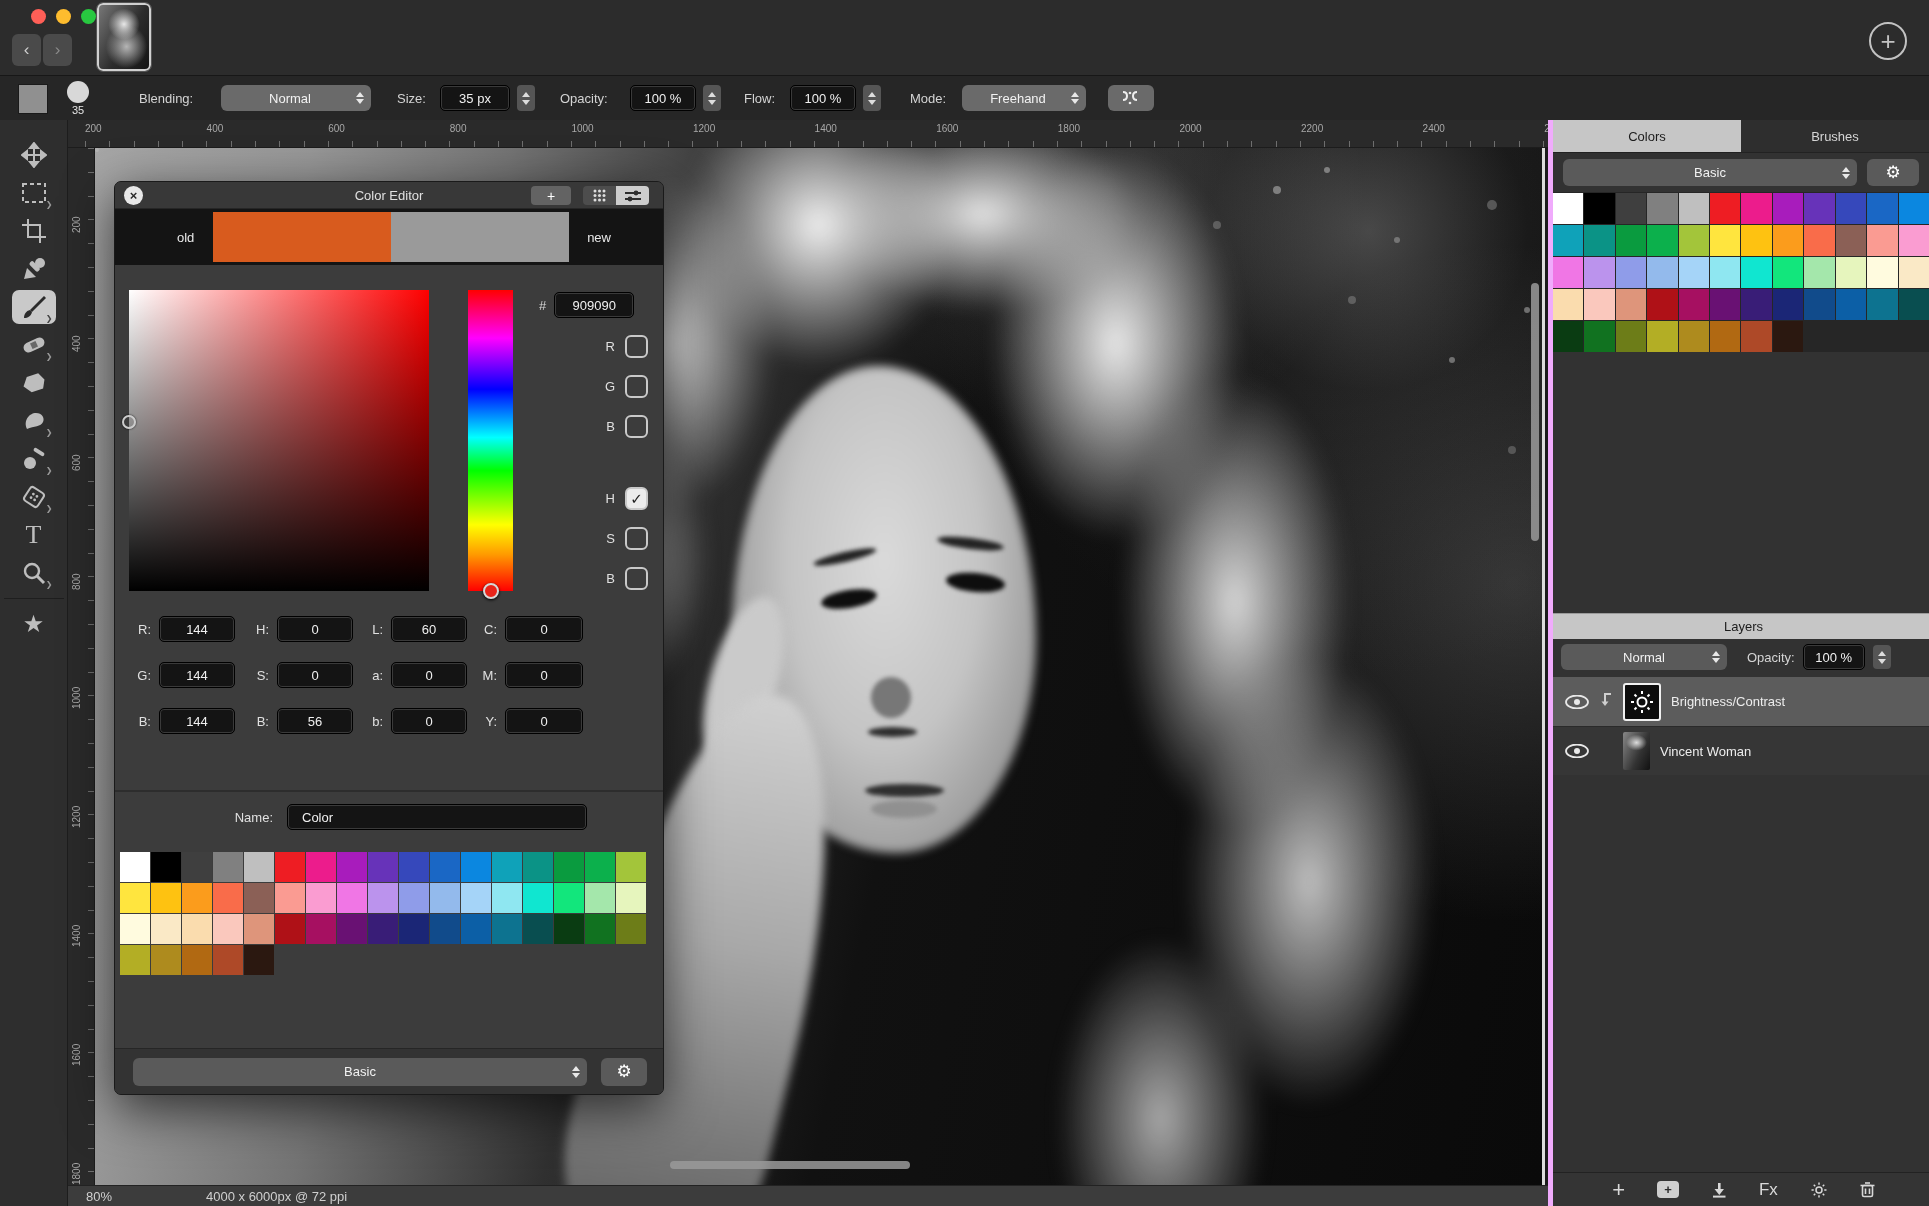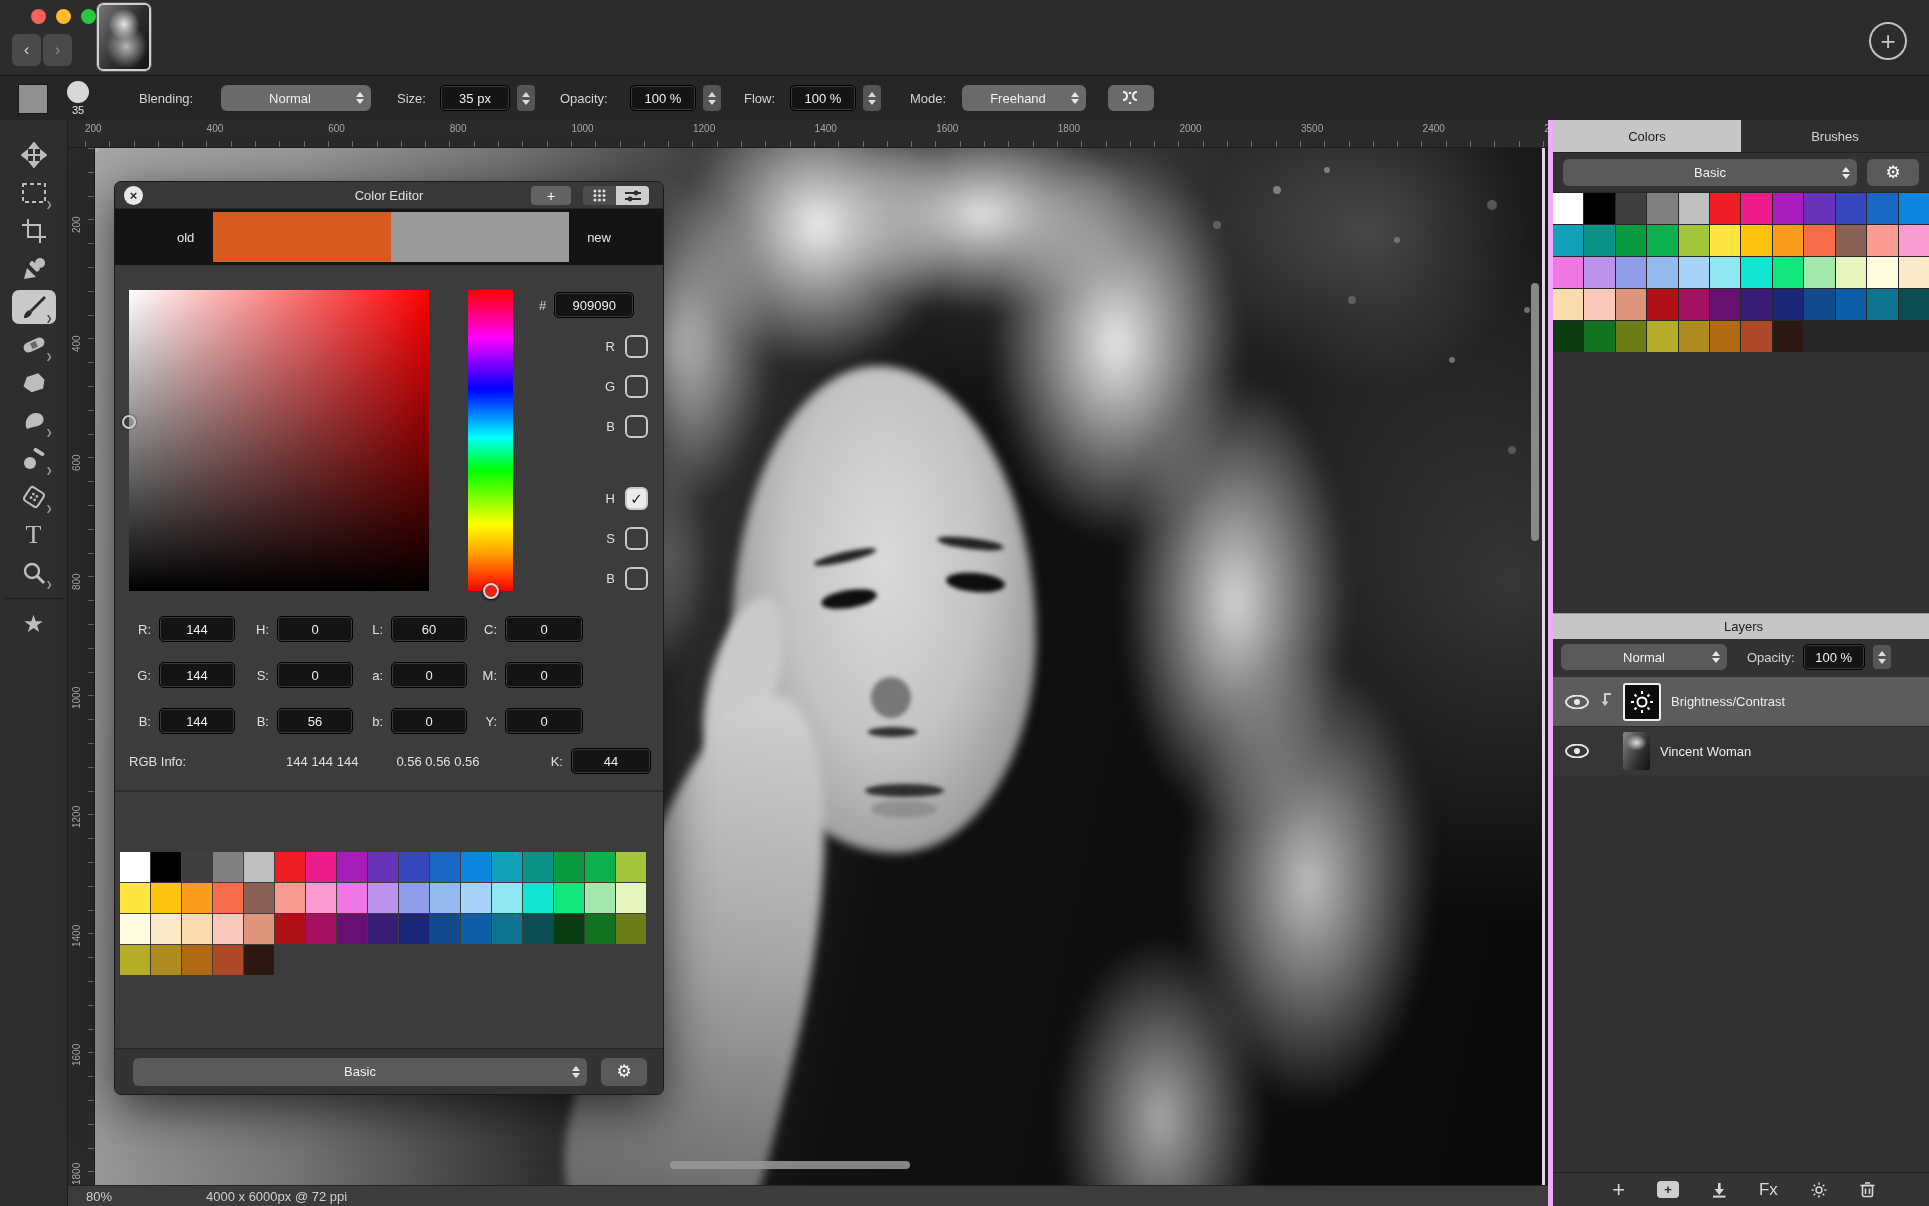--- a/index.html
+++ b/index.html
@@ -368,21 +368,21 @@
       <span class="rl" style="left: 17px;">200</span>
       <span class="rl" style="left: 138.6px;">400</span>
       <span class="rl" style="left: 260.2px;">600</span>
       <span class="rl" style="left: 381.8px;">800</span>
       <span class="rl" style="left: 503.4px;">1000</span>
       <span class="rl" style="left: 625px;">1200</span>
       <span class="rl" style="left: 746.6px;">1400</span>
       <span class="rl" style="left: 868.2px;">1600</span>
       <span class="rl" style="left: 989.8px;">1800</span>
       <span class="rl" style="left: 1111.4px;">2000</span>
-      <span class="rl" style="left: 1233px;">3500</span>
+      <span class="rl" style="left: 1233px;">2200</span>
       <span class="rl" style="left: 1354.6px;">2400</span>
       <span class="rl" style="left: 1476.2px;">2600</span>
     </div>
   <div id="vruler">
       <span class="rl" style="top: 85px;">200</span>
       <span class="rl" style="top: 204px;">400</span>
       <span class="rl" style="top: 323px;">600</span>
       <span class="rl" style="top: 442px;">800</span>
       <span class="rl" style="top: 561px;">1000</span>
       <span class="rl" style="top: 680px;">1200</span>
@@ -689,30 +689,27 @@
       <span class="nl">B:</span>
       <div class="field">144</div>
       <span class="nl">B:</span>
       <div class="field">56</div>
       <span class="nl">b:</span>
       <div class="field">0</div>
       <span class="nl">Y:</span>
       <div class="field">0</div>
     </div>
 
-    <div id="info-row">
-      <span>RGB Info:</span>
-      <span id="rgb8">144 144 144</span>
-      <span id="rgbf">0.56 0.56 0.56</span>
-      <span class="k-lab">K:</span>
-      <div class="field">44</div>
-    </div>
 
     <div id="dlg-div1"></div>
 
+    <div id="name-row">
+      <span class="nlab">Name:</span>
+      <div class="field" id="name-field">Color</div>
+    </div>
 
     <div id="dialog-palette">
         <div class="swatch" style="background: rgb(255, 255, 255);"></div>
         <div class="swatch" style="background: rgb(0, 0, 0);"></div>
         <div class="swatch" style="background: rgb(63, 63, 63);"></div>
         <div class="swatch" style="background: rgb(128, 128, 128);"></div>
         <div class="swatch" style="background: rgb(191, 191, 191);"></div>
         <div class="swatch" style="background: rgb(238, 29, 35);"></div>
         <div class="swatch" style="background: rgb(236, 28, 140);"></div>
         <div class="swatch" style="background: rgb(168, 28, 188);"></div>

